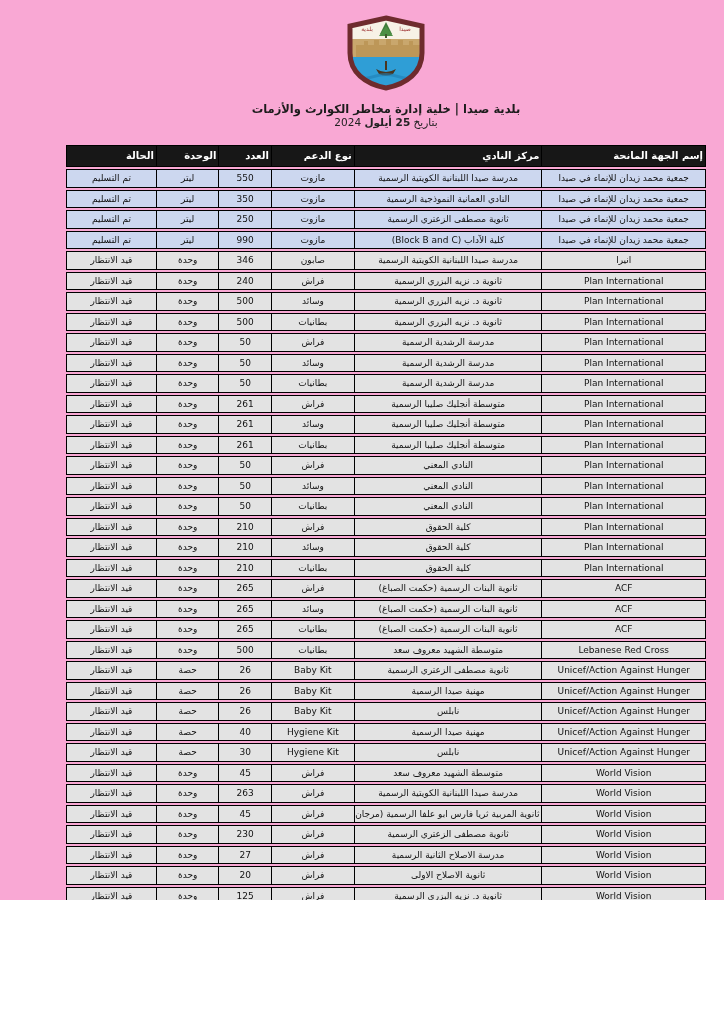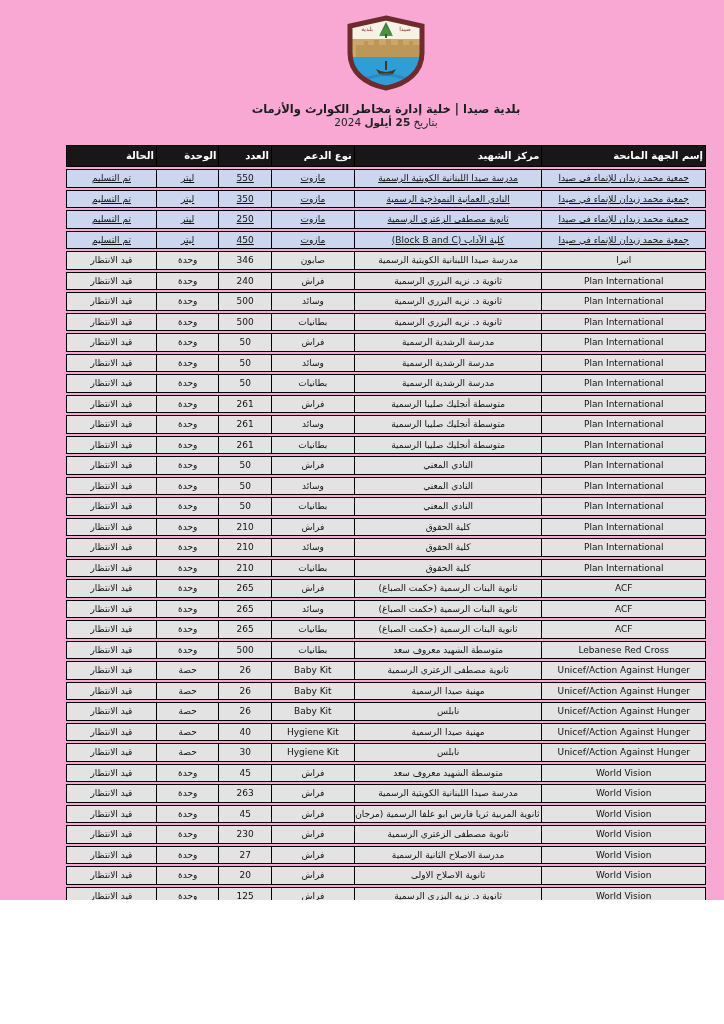--- a/index.html
+++ b/index.html
@@ -73,21 +73,21 @@
     height:16.5px;
     line-height:16.5px;
     border:1px solid #000;
     padding:0 2px;
     text-align:center;
     white-space:nowrap;
     overflow:hidden;
   }
   table.support th + th,
   table.support td + td { border-inline-start:none; }
-  table.support tr.hl td { background:#ccd7ef;text-decoration:underline; }
+  table.support tr.hl td { background:#ccd7ef; }
 
   .doc-footer {
     position:absolute;
     left:37px; right:40px;
     top:966px;
     display:flex;
     justify-content:center;
     direction:ltr;
     font-size:8.5px;
     color:#333;
@@ -135,21 +135,21 @@
       <col class="c-donor">
         <col class="c-shelter">
         <col class="c-type">
       <col class="c-qty">
         <col class="c-unit">
         <col class="c-status">
     </colgroup>
     <thead>
       <tr>
         <th>إسم الجهة المانحة</th>
-        <th>مركز الشهيد</th>
+        <th>مركز النادي</th>
         <th>نوع الدعم</th>
         <th>العدد</th>
         <th>الوحدة</th>
         <th>الحالة</th>
       </tr>
     </thead>
     <tbody id="table-body">
         <tr class="hl">
           <td>جمعية محمد زيدان للإنماء في صيدا</td>
           <td>مدرسة صيدا اللبنانية الكويتية الرسمية</td>
@@ -171,21 +171,21 @@
           <td>ثانوية مصطفى الزعتري الرسمية</td>
           <td>مازوت</td>
           <td>250</td>
           <td>ليتر</td>
           <td>تم التسليم</td>
         </tr>
         <tr class="hl">
           <td>جمعية محمد زيدان للإنماء في صيدا</td>
           <td>كلية الآداب (Block B and C)</td>
           <td>مازوت</td>
-          <td>450</td>
+          <td>990</td>
           <td>ليتر</td>
           <td>تم التسليم</td>
         </tr>
         <tr>
           <td>انيرا</td>
           <td>مدرسة صيدا اللبنانية الكويتية الرسمية</td>
           <td>صابون</td>
           <td>346</td>
           <td>وحدة</td>
           <td>قيد الانتظار</td>

